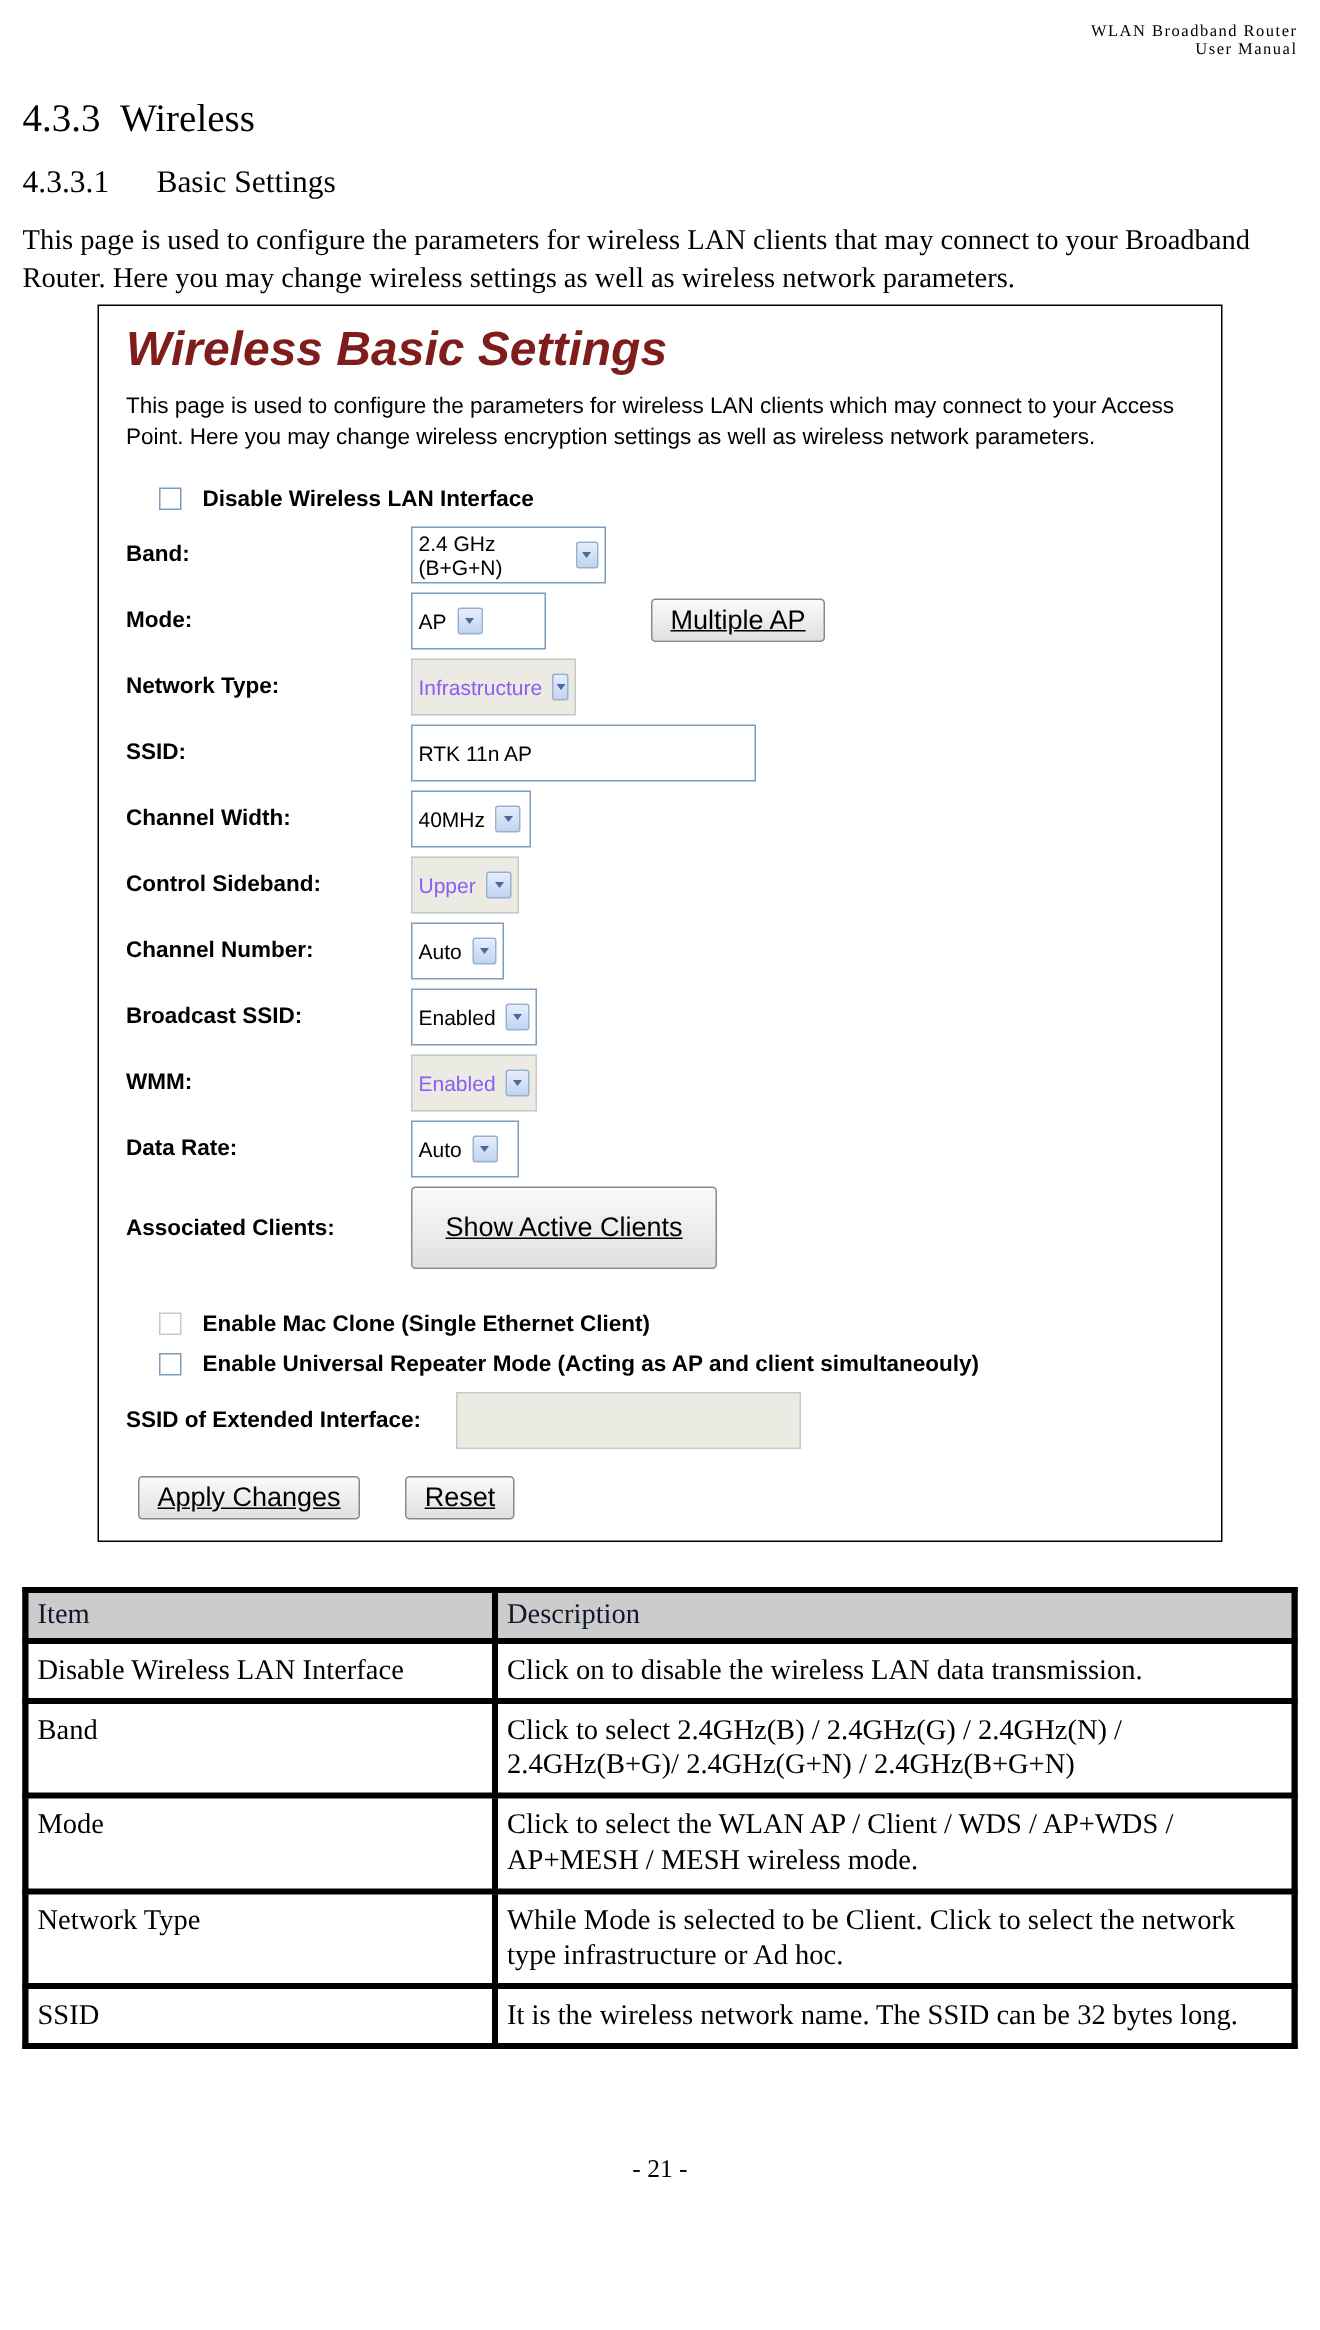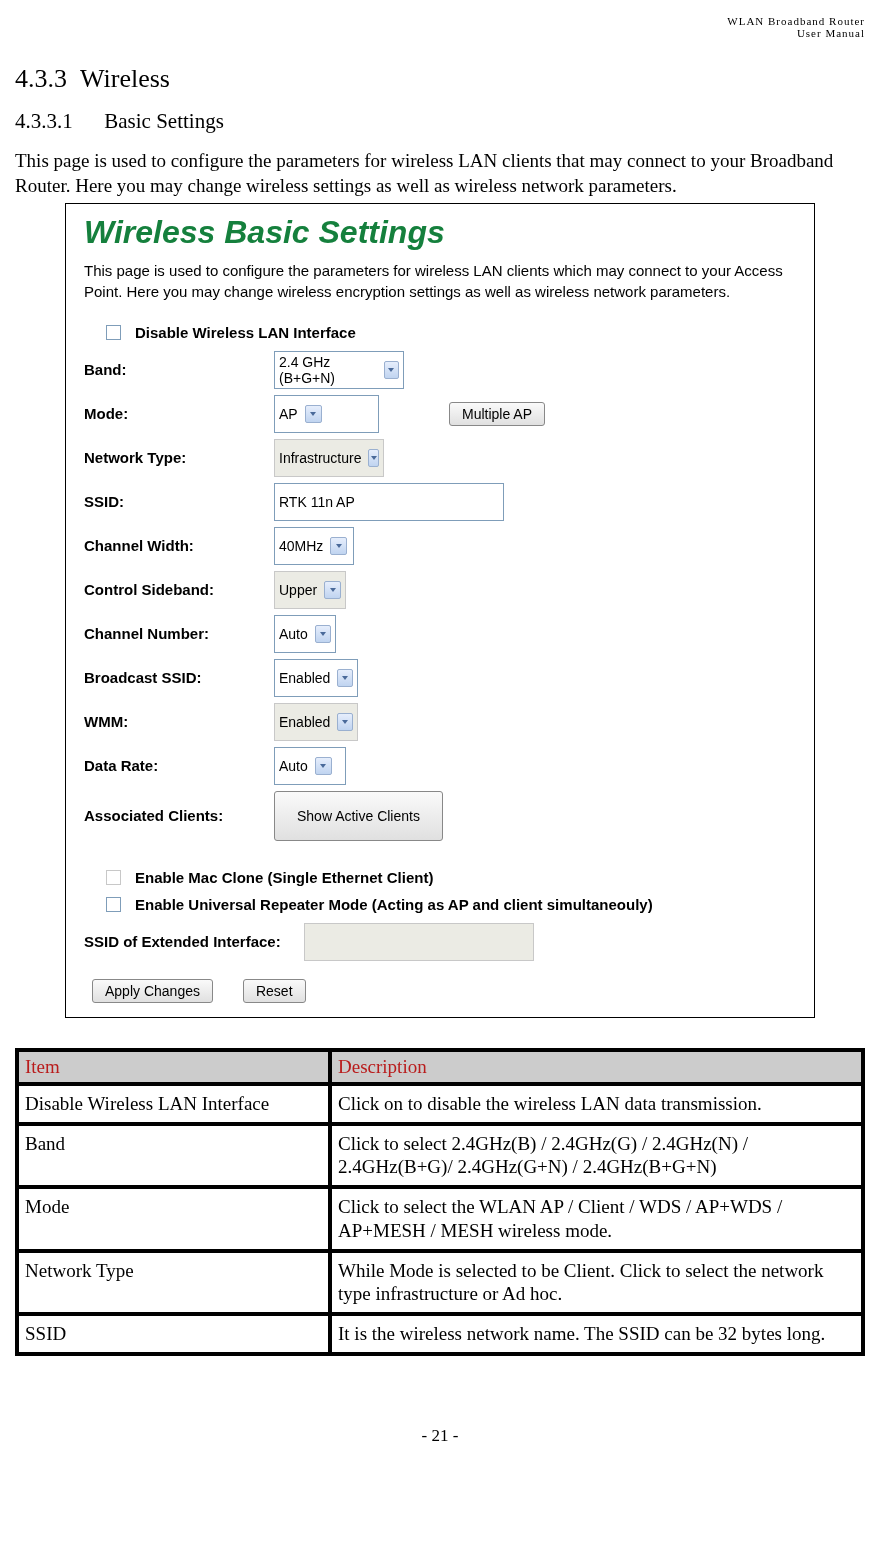--- a/index.html
+++ b/index.html
@@ -30,21 +30,21 @@
     margin: 0 0 5px 0;
     line-height: 1.3;
   }
   .screenshot-box {
     border: 1.5px solid #000;
     margin: 0 50px 30px 50px;
     font-family: Arial, sans-serif;
     padding: 8px 18px 14px 18px;
   }
   .shot-title {
-    color: #15803d;
+    color: #7f1d1d;
     font-size: 32px;
     font-weight: bold;
     font-style: italic;
     margin: 2px 0 10px 0;
   }
   .shot-desc {
     font-size: 15px;
     color: #000;
     margin-bottom: 22px;
     line-height: 1.35;
@@ -75,21 +75,21 @@
     background: #fff;
     padding: 18px 4px;
     height: 22px;
     box-sizing: border-box;
     display: inline-flex;
     align-items: center;
     gap: 5px;
   }
   .ui-select.disabled, .ui-input.disabled {
     background: #ebebe4;
-    color: #000000;
+    color: #8b5cf6;
     border-color: #c8c8c8;
   }
   .drop-arrow {
     width: 15px;
     height: 16px;
     background: linear-gradient(#e6eefc, #c0d4f0);
     border: 1px solid #9ab0d0;
     border-radius: 2px;
     display: inline-flex;
     align-items: center;
@@ -97,26 +97,27 @@
     margin-left: 2px;
   }
   .drop-arrow::after {
     content: "";
     border-left: 3px solid transparent;
     border-right: 3px solid transparent;
     border-top: 4px solid #4a6a9a;
   }
   .ui-button {
     font-family: Arial, sans-serif;
-    font-size: 14px;
+    font-size: 18px;
     background: linear-gradient(#fafafa, #e0e0e0);
     border: 1px solid #888;
     border-radius: 3px;
     padding: 3px 12px;
     display: inline-block;
+    text-decoration: underline;
   }
   .checkbox {
     width: 13px;
     height: 13px;
     border: 1px solid #7f9db9;
     background: #fff;
     flex-shrink: 0;
   }
   .btn-row {
     display: flex;
@@ -127,21 +128,21 @@
 
   
   .desc-table {
     width: 100%;
     border-collapse: collapse;
     background: #000;
     color: #fff;
   }
   .desc-table thead td {
     background: #cccccc;
-    color: #b91c1c;
+    color: #0f172a;
     padding: 4px 6px;
     border: 4px solid #000;
   }
   .desc-table tbody td {
     background: #fff;
     color: #000;
     padding: 6px 6px;
     border: 4px solid #000;
     vertical-align: top;
     line-height: 1.25;
@@ -184,21 +185,21 @@
   <div class="form-row">
     <span class="form-label">Band:</span>
     <span class="ui-select" style="width:130px">
       <span>2.4 GHz (B+G+N)</span>
       <span class="drop-arrow"></span>
     </span>
   </div>
 
   <div class="form-row">
     <span class="form-label">Mode:</span>
-    <span class="ui-select" style="width:105px">
+    <span class="ui-select" style="width:90px">
       <span>AP</span>
       <span class="drop-arrow"></span>
     </span>
     <span style="width:70px"></span>
     <span class="ui-button">Multiple AP</span>
   </div>
 
   <div class="form-row">
     <span class="form-label">Network Type:</span>
     <span class="ui-select disabled" style="width:110px">

